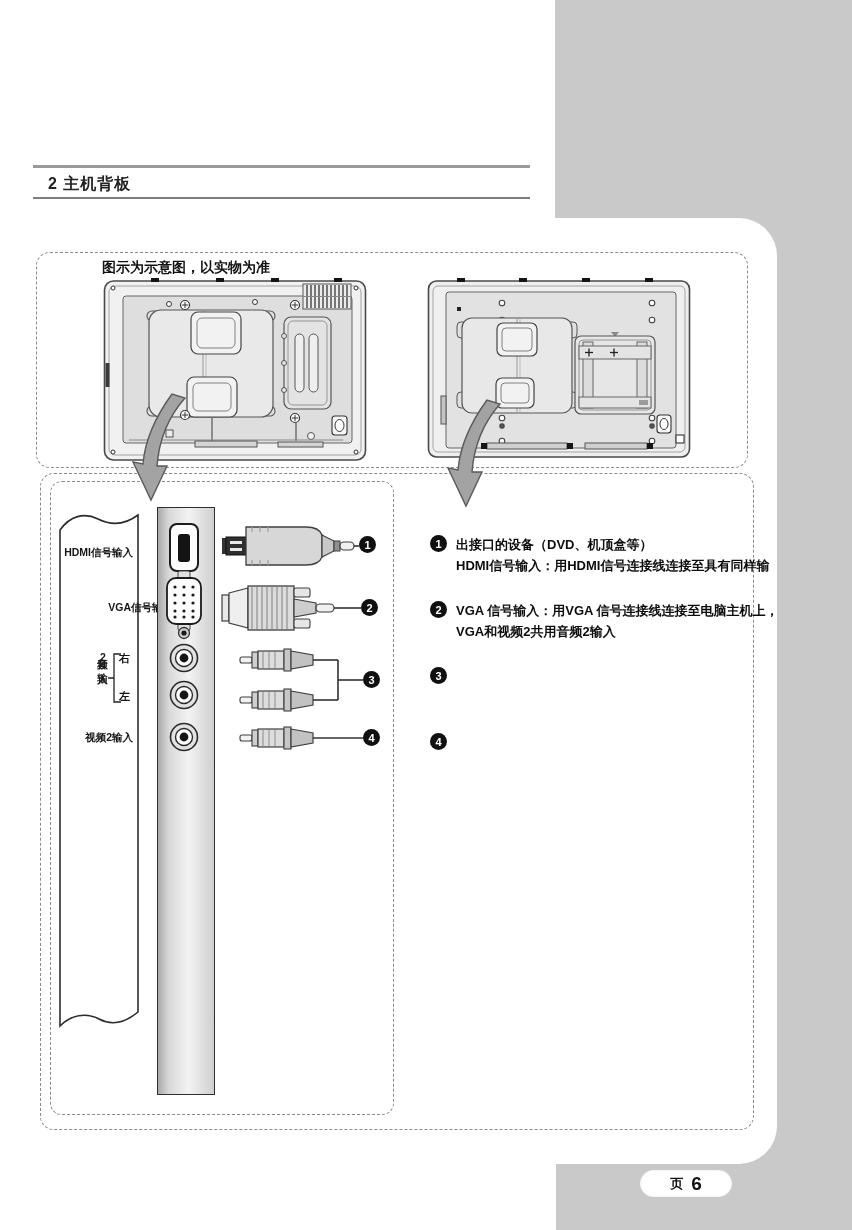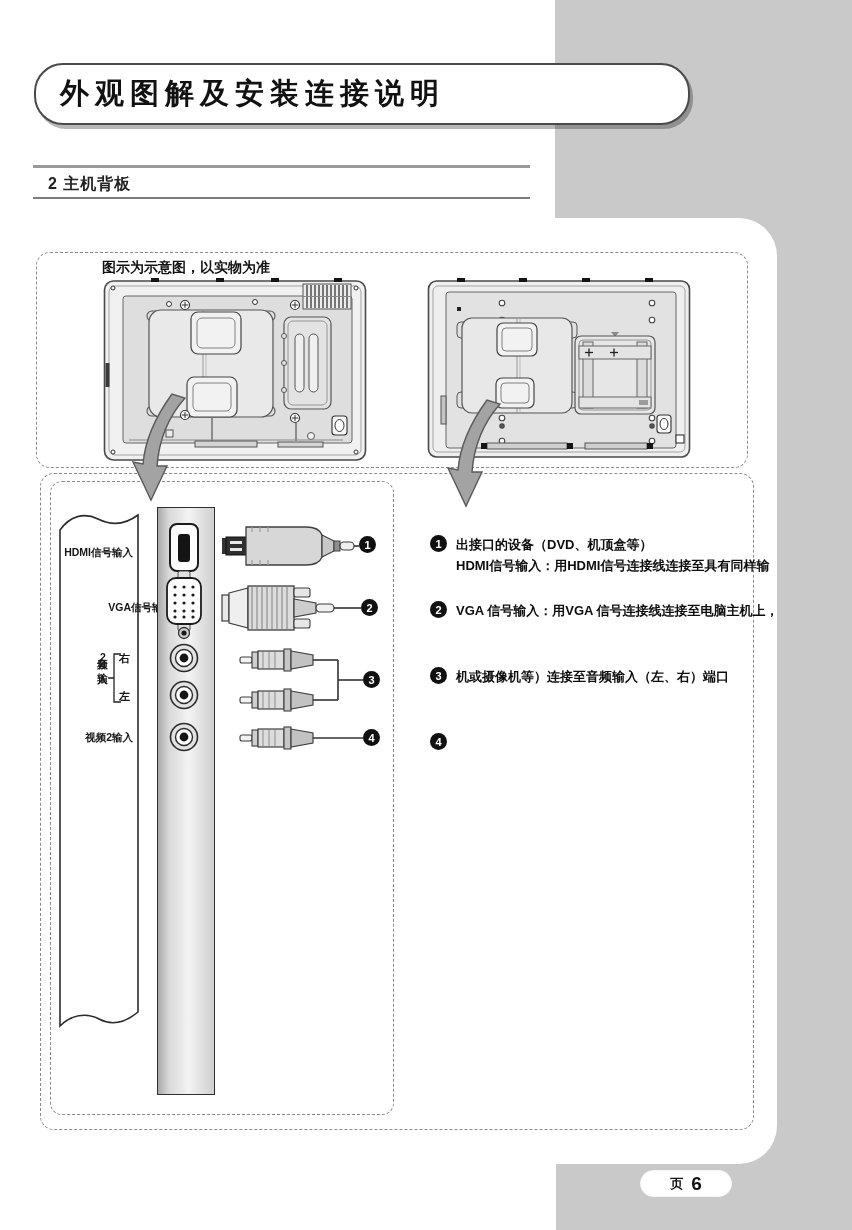--- a/index.html
+++ b/index.html
@@ -75,23 +75,20 @@
 </head>
 <body>
 
 <div id="page">
 
   <div class="abs gray" id="gray-top"></div>
   <div class="abs gray" id="gray-right"></div>
   <div class="abs gray" id="gray-bottom"></div>
   <div class="abs" id="white-bulge"></div>
 
-  <div class="abs" id="title-box">
-    <span id="title-text">外观图解及安装连接说明</span>
-  </div>
 
   <div class="abs" id="rule-top"></div>
   <div class="abs" id="section-text">2 主机背板</div>
   <div class="abs" id="rule-bottom"></div>
 
   <div class="abs dashed" id="frame-top"></div>
   <div class="abs dashed" id="frame-bottom"></div>
   <div class="abs dashed" id="frame-inner"></div>
 
   <div class="abs" id="diagram-note">图示为示意图，以实物为准</div>
@@ -410,26 +407,26 @@
     <div class="badge">1</div>
     <div class="desc-text">
       <div>出接口的设备（DVD、机顶盒等）</div>
       <div>HDMI信号输入：用HDMI信号连接线连接至具有同样输</div>
     </div>
   </div>
   <div class="abs desc-row" id="desc-2">
     <div class="badge">2</div>
     <div class="desc-text">
       <div>VGA 信号输入：用VGA 信号连接线连接至电脑主机上，</div>
+      <div>VGA和视频2共用音频2输入</div>
     </div>
   </div>
   <div class="abs desc-row" id="desc-3">
     <div class="badge">3</div>
     <div class="desc-text">
-      <div>机或摄像机等）连接至音频输入（左、右）端口</div>
     </div>
   </div>
   <div class="abs desc-row" id="desc-4">
     <div class="badge">4</div>
     <div class="desc-text">
     </div>
   </div>
 
   <div class="abs" id="footer-pill">
     <span class="pg">页</span>

